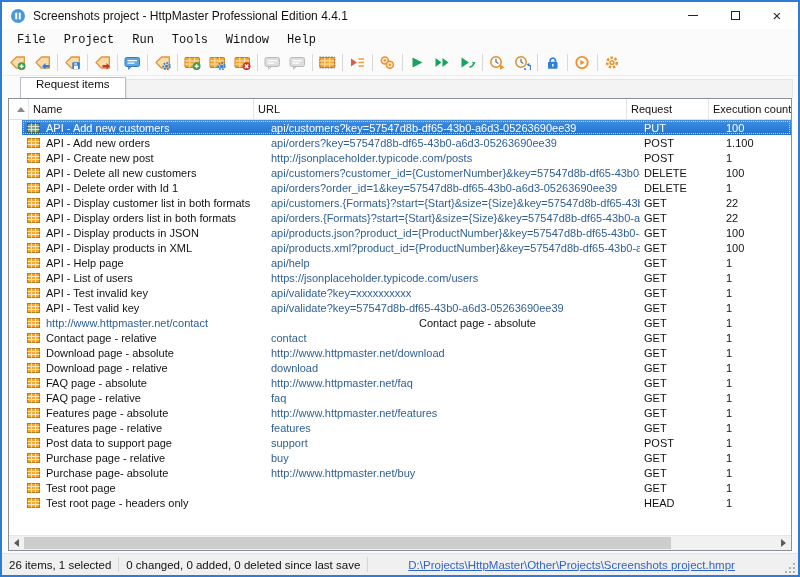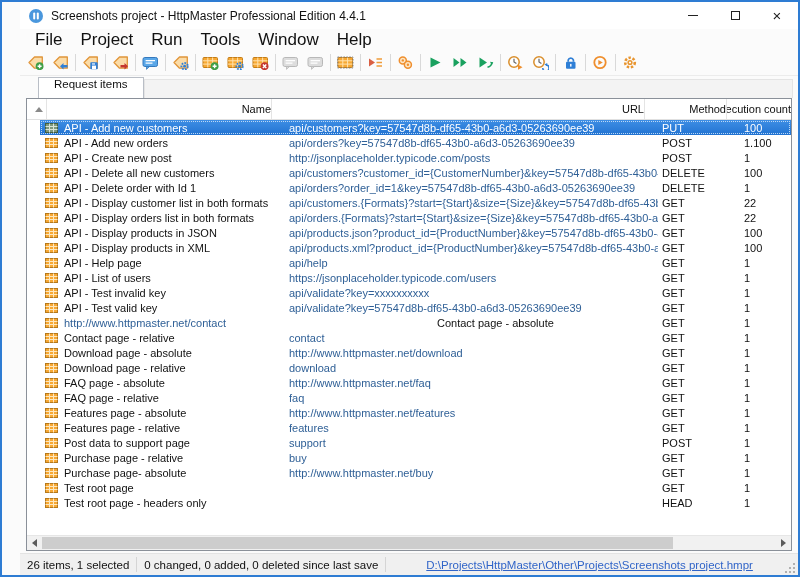--- a/index.html
+++ b/index.html
@@ -1,51 +1,51 @@
 <!DOCTYPE html>
 <html><head>
 <meta charset="utf-8">
 <style>
   * { box-sizing: border-box; margin: 0; padding: 0; }
   html,body { width:800px; height:577px; overflow:hidden; }
   body { font-family: "Liberation Sans", "DejaVu Sans", sans-serif; font-size:12px; color:#111; background:#fff; }
 
-  .window { width:800px; height:577px; border:2px solid #2e7cd3; background:#fbfbfb; display:flex; flex-direction:column;padding-left:18px; }
+  .window { width:800px; height:577px; border:2px solid #2e7cd3; background:#fbfbfb; display:flex; flex-direction:column; }
 
   
   .titlebar { height:27px; display:flex; align-items:center; padding-left:8px; background:#fff; flex:0 0 auto; }
   .applogo { width:16px; height:16px; margin-right:7px; display:flex; align-items:center; }
   .title { font-size:12px; color:#111; }
   .wincontrols { margin-left:auto; display:flex; height:100%; }
   .wc { width:42px; height:100%; display:flex; align-items:center; justify-content:center; cursor:default; }
   .glyph-min { width:10px; border-top:1px solid #222; display:inline-block; }
   .glyph-max { width:9px; height:9px; border:1px solid #222; display:inline-block; }
   .glyph-close { font-size:15px; color:#222; line-height:1; }
 
   
   .menubar { height:21px; display:flex; align-items:center; padding-left:6px; background:#fbfbfb; flex:0 0 auto; }
-  .menu-item { padding:2px 9px; font-size:17px; color:#111; }
+  .menu-item { padding:2px 9px; font-size:12px; color:#111;font-family:Liberation Mono, monospace; }
 
   
   .toolbar { height:26px; display:flex; align-items:center; padding:0 3px; background:#fbfbfb; border-bottom:1px solid #ececec; flex:0 0 auto; }
   .tb-btn { width:25px; height:23px; border:none; background:transparent; display:flex; align-items:center; justify-content:center; padding:0; }
   .tb-btn svg { display:block; }
   .tb-sep { width:1px; height:17px; background:#d9d9d9; margin:0 2px; flex:0 0 auto; }
 
   
   .tabstrip { height:22px; display:flex; align-items:flex-end; padding-left:18px; background:#fbfbfb; flex:0 0 auto; }
   .tab { height:21px; background:#fff; border:1px solid #b9bec6; border-bottom:none; padding:0 15px; display:flex; align-items:flex-start; font-size:11.5px; position:relative; z-index:2; }
   .tabstrip-rest { flex:1; height:19px; background:#f3f3f3; border:1px solid #e4e4e4; border-bottom:none; margin-right:5px; }
 
   
   .content { flex:1; display:flex; flex-direction:column; padding:0 6px; background:#fbfbfb; min-height:0; }
   .panel { flex:1; border:1px solid #8a9099; background:#fff; display:flex; flex-direction:column; min-height:0; }
 
   .grid-header { height:21px; display:flex; align-items:stretch; background:#fff; border-bottom:1px solid #e0e0e0; flex:0 0 auto; font-size:11px; }
-  .h-cell { display:flex; align-items:center; padding-left:4px; border-right:1px solid #e4e4e4; color:#101010; overflow:hidden; white-space:nowrap;justify-content:flex-end; }
+  .h-cell { display:flex; align-items:center; padding-left:4px; border-right:1px solid #e4e4e4; color:#101010; overflow:hidden; white-space:nowrap; }
   .sort-arrow { width:0; height:0; border-left:4px solid transparent; border-right:4px solid transparent; border-bottom:5px solid #8a8a8a; margin-left:4px; }
 
   .col-icon   { width:20px; flex:0 0 auto; justify-content:flex-start; }
   .col-name   { width:225px; flex:0 0 auto; }
   .col-url    { width:373px; flex:0 0 auto; }
   .col-method { width:82px; flex:0 0 auto; }
   .col-count  { flex:1 1 auto; border-right:none; }
 
   .grid-body { flex:1; overflow:hidden; background:#fff; }
   .g-row { display:flex; height:15px; align-items:center; font-size:11px;margin-left:13px; }
@@ -290,21 +290,21 @@
         <div class="h-cell col-icon">
           <span class="sort-arrow"></span>
         </div>
       <div class="h-cell col-name">
             <span>Name</span>
           </div>
           <div class="h-cell col-url">
             <span>URL</span>
           </div>
           <div class="h-cell col-method">
-            <span>Method</span>
+            <span>Request</span>
           </div>
           <div class="h-cell col-count">
             <span>Execution count</span>
           </div>
         </div>
       <div class="grid-body">
           <div class="g-row selected">
             <div class="g-cell col-icon">
               <svg class="row-icon" width="13" height="10" viewBox="0 0 13 10">
                 <rect x="0.5" y="0.5" width="12" height="9" fill="#7d997e" stroke="#45603f"></rect>

